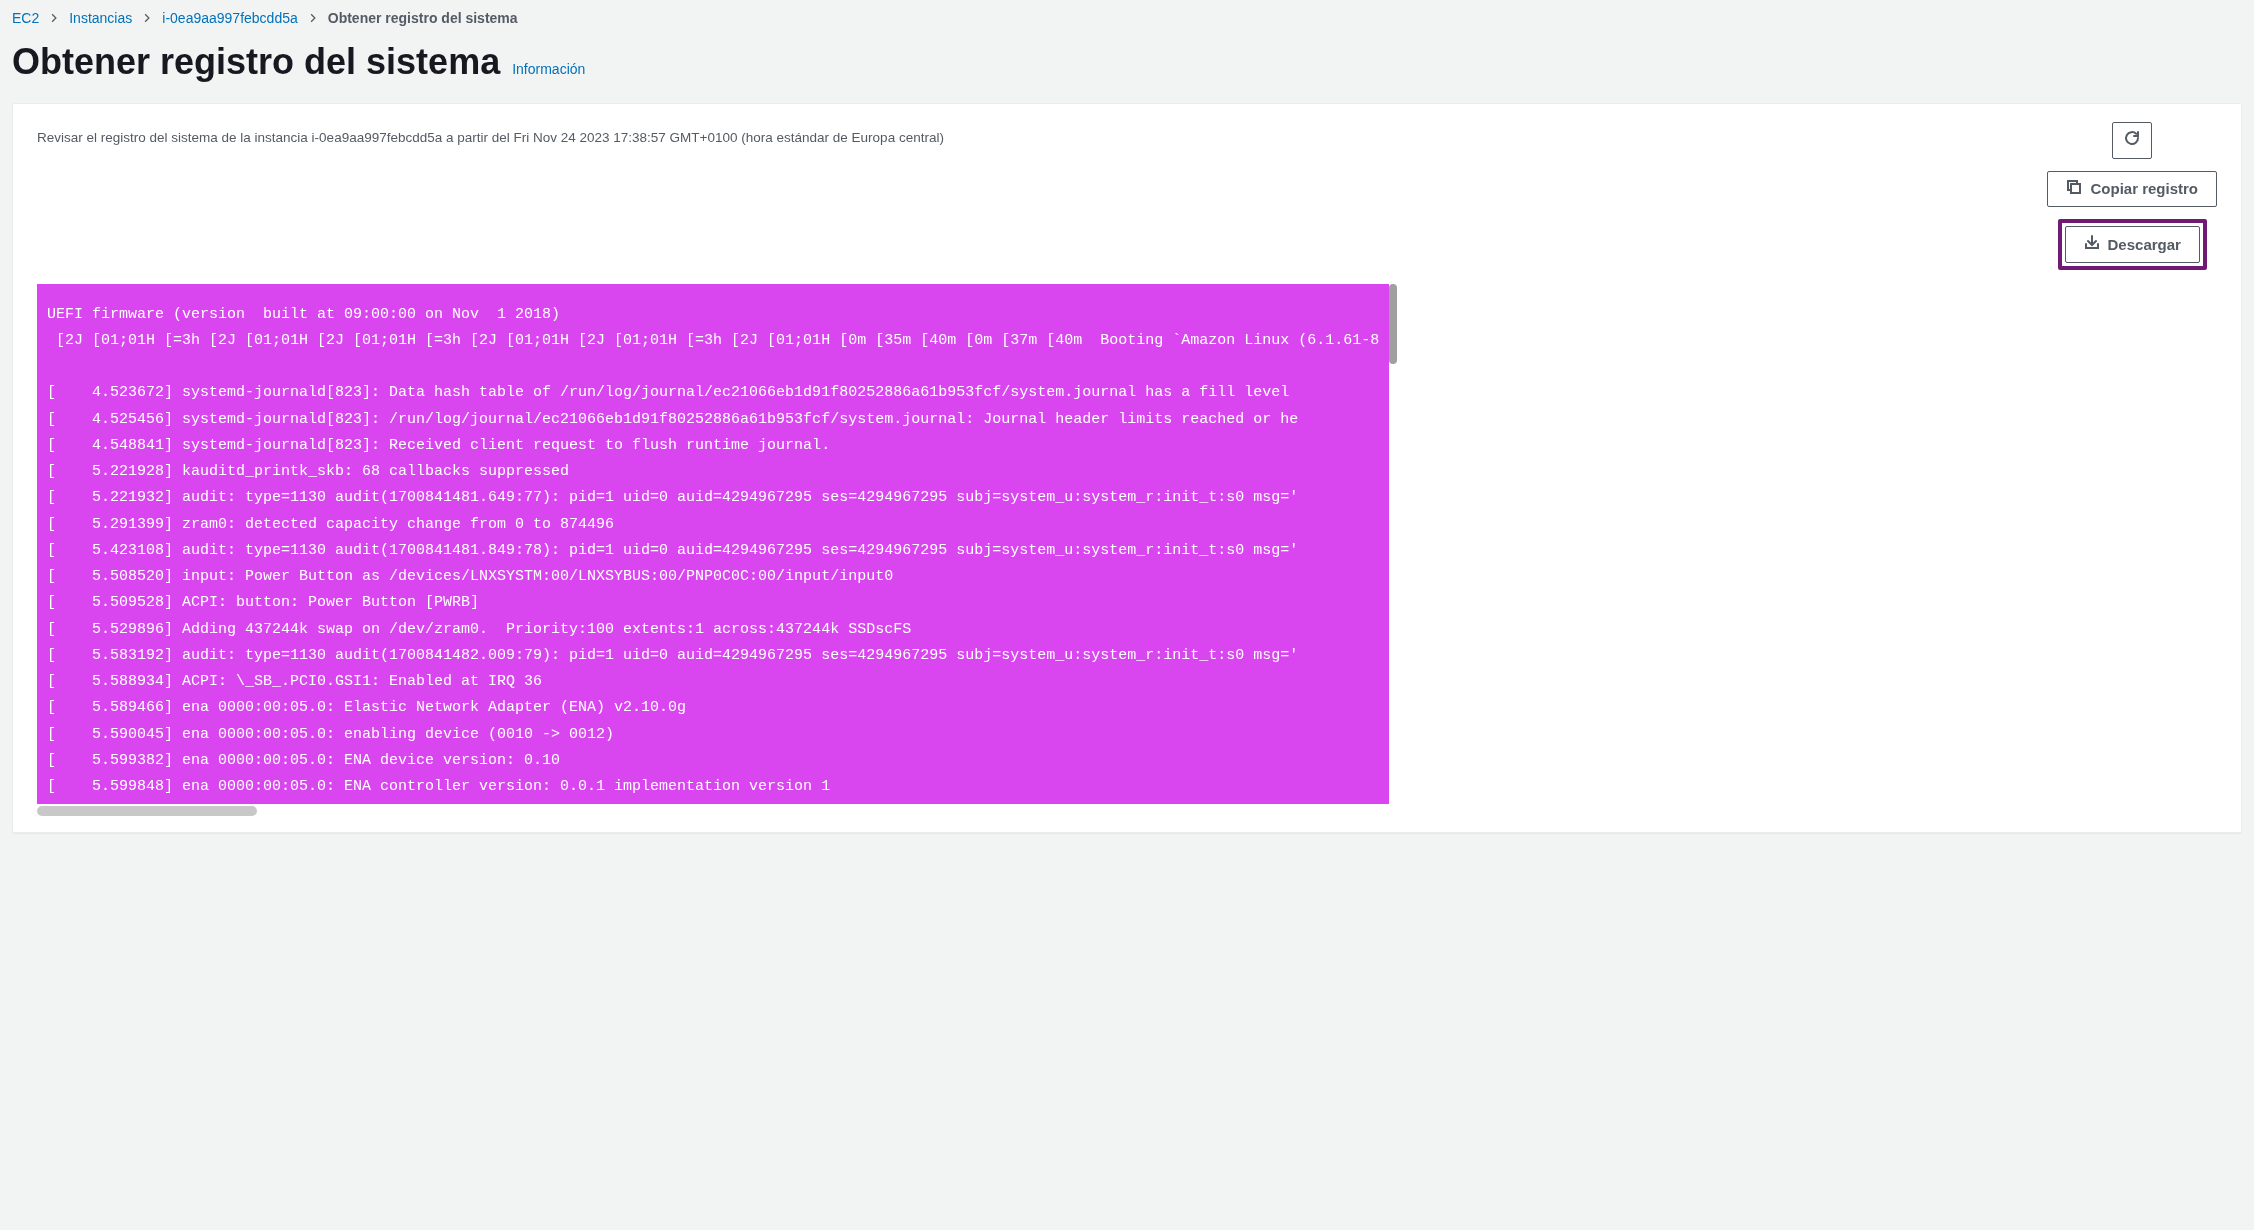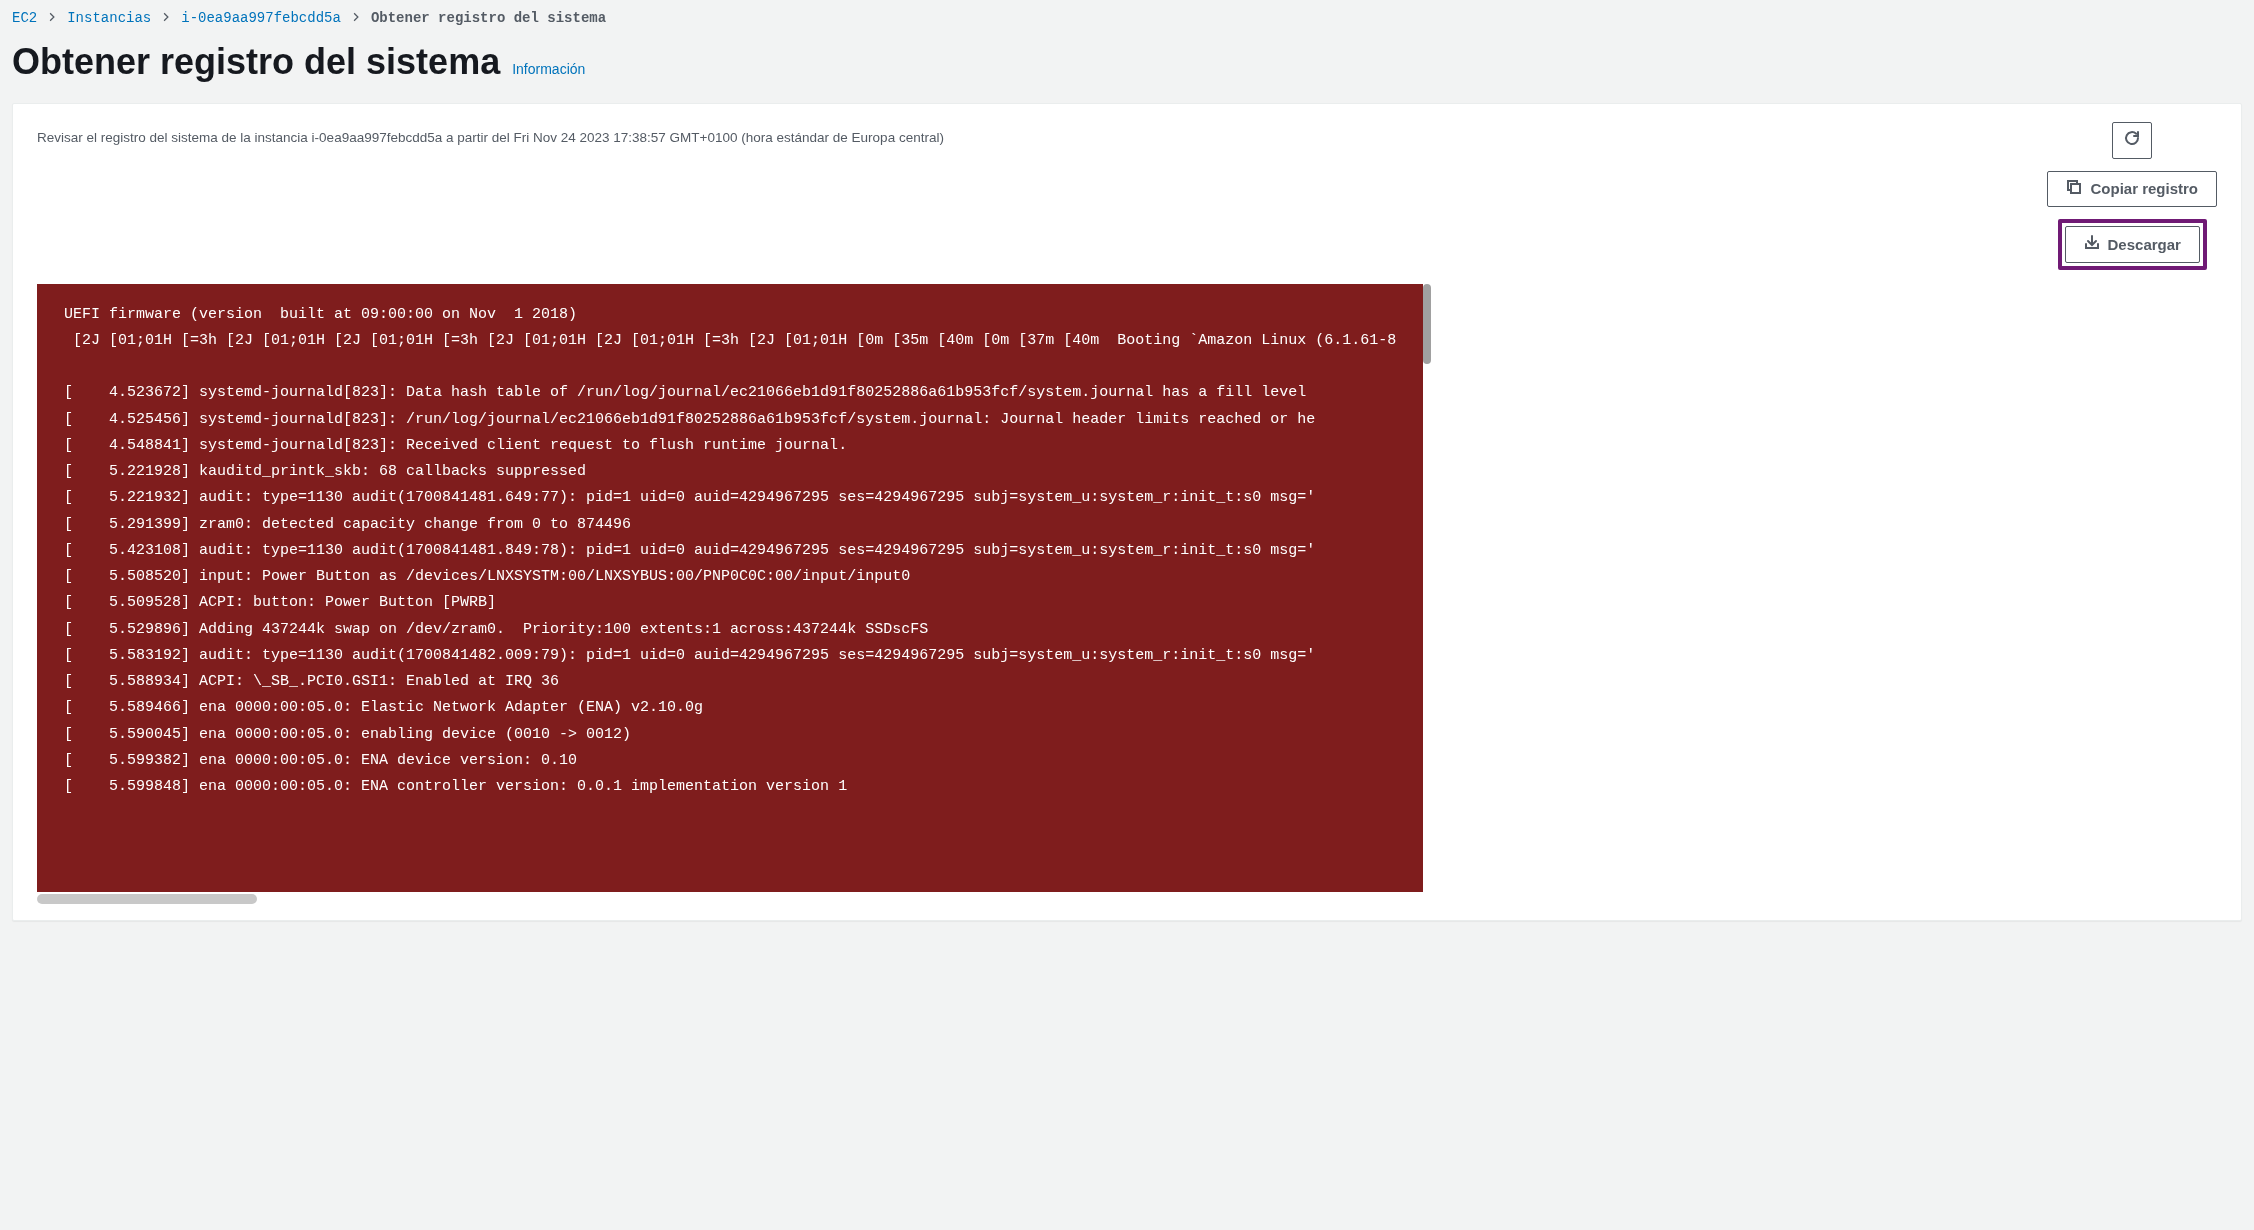--- a/index.html
+++ b/index.html
@@ -8,21 +8,20 @@
     background: #f2f3f3;
     color: #16191f;
     font-size: 14px;
   }
   .breadcrumb {
     display: flex;
     align-items: center;
     gap: 10px;
     padding: 10px 12px;
     font-size: 14px;
-    font-family: Liberation Mono, monospace;
   }
   .breadcrumb a {
     color: #0073bb;
     text-decoration: none;
   }
   .breadcrumb .sep {
     color: #545b64;
     font-size: 14px;
   }
   .breadcrumb .current {
@@ -106,29 +105,29 @@
   .highlight-box {
     border: 4px solid #701a75;
     padding: 3px;
     border-radius: 2px;
   }
   .log-container {
     padding: 0 24px 16px 24px;
     position: relative;
   }
   .log-box {
-    background: #7f1d1d;
+    background: #d946ef;
     color: #ffffff;
     font-family: Consolas, Menlo, "Courier New", monospace;
     font-size: 15px;
     line-height: 1.75;
-    padding: 18px 27px;
+    padding: 18px 10px;
     overflow-x: auto;
     white-space: pre;
-    height: 608px;
+    height: 520px;
     overflow-y: hidden;
   }
   .log-scrollbar-container {
     position: relative;
     display: flex;
   }
   .log-vscroll {
     width: 8px;
     background: transparent;
     position: relative;

